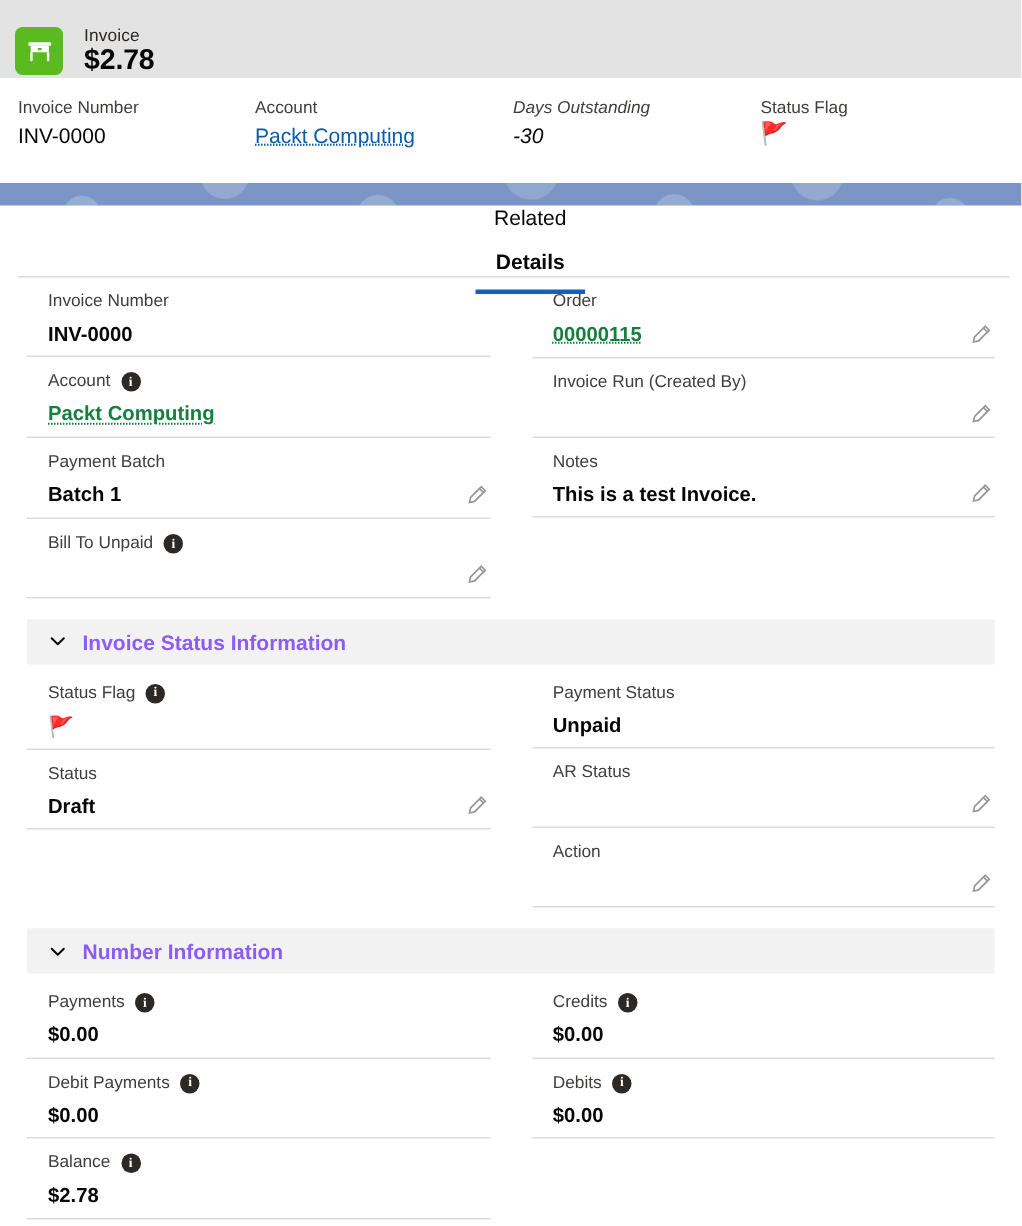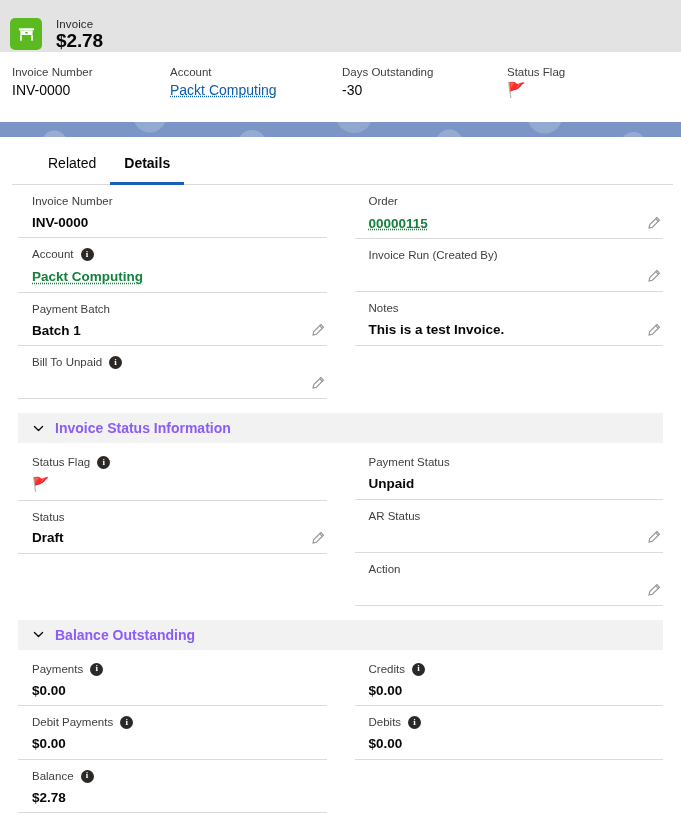--- a/index.html
+++ b/index.html
@@ -40,21 +40,21 @@
   
   .highlights {
     background: #ffffff;
     height: 68px;
     padding: 14px 0 0 0;
     display: flex;
   }
   .hl-field { padding-left: 12px; }
   .hl-field.c0 { width: 158px; }
   .hl-field.c1 { width: 172px; }
-  .hl-field.c2 { width: 165px; }
+  .hl-field.c2 { width: 165px; font-style: italic; }
   .hl-field.c3 { width: 180px; }
   .hl-label {
     font-size: 11.5px; color: #3e3e3c; font-weight: 400;
     margin-bottom: 4px; white-space: nowrap;
   }
   .hl-value { font-size: 14px; color: #080707; }
   .hl-value.link {
     color: #0b5cab; text-decoration: underline;
     text-decoration-style: dotted; cursor: pointer;
   }
@@ -75,21 +75,22 @@
     border-top: 2px solid #ffffff;
   }
 
   
   .tabs {
     display: flex;
     padding: 0 0 0 22px;
     border-bottom: 1px solid #dddbda;
     margin: 0 8px 0 12px;
     height: 48px;
-    align-items: flex-end;
+    align-items: center;
+    flex-direction: column;
   }
   .tab {
     font-size: 14px; color: #080707;
     padding: 0 14px 11px 14px;
     cursor: pointer;
     border-bottom: 3px solid transparent;
     margin-bottom: -1px;
   }
   .tab.active { font-weight: bold; border-bottom-color: #1b5eba; }
 
@@ -338,21 +339,21 @@
         </svg>
       </div>
 
     </div>
   </div>
 
   <div class="section-head">
     <svg class="chev" viewBox="0 0 16 16">
       <path d="M3 5.5L8 10.5L13 5.5" fill="none" stroke="#080707" stroke-width="1.6" stroke-linecap="round" stroke-linejoin="round"></path>
     </svg>
-    <span class="section-title">Balance Outstanding</span>
+    <span class="section-title">Number Information</span>
   </div>
 
   <div class="grid sec-body">
     <div>
 
       <div class="field">
         <div class="f-label">
           <span>Payments</span>
           <span class="info-icon">i</span>
         </div>

